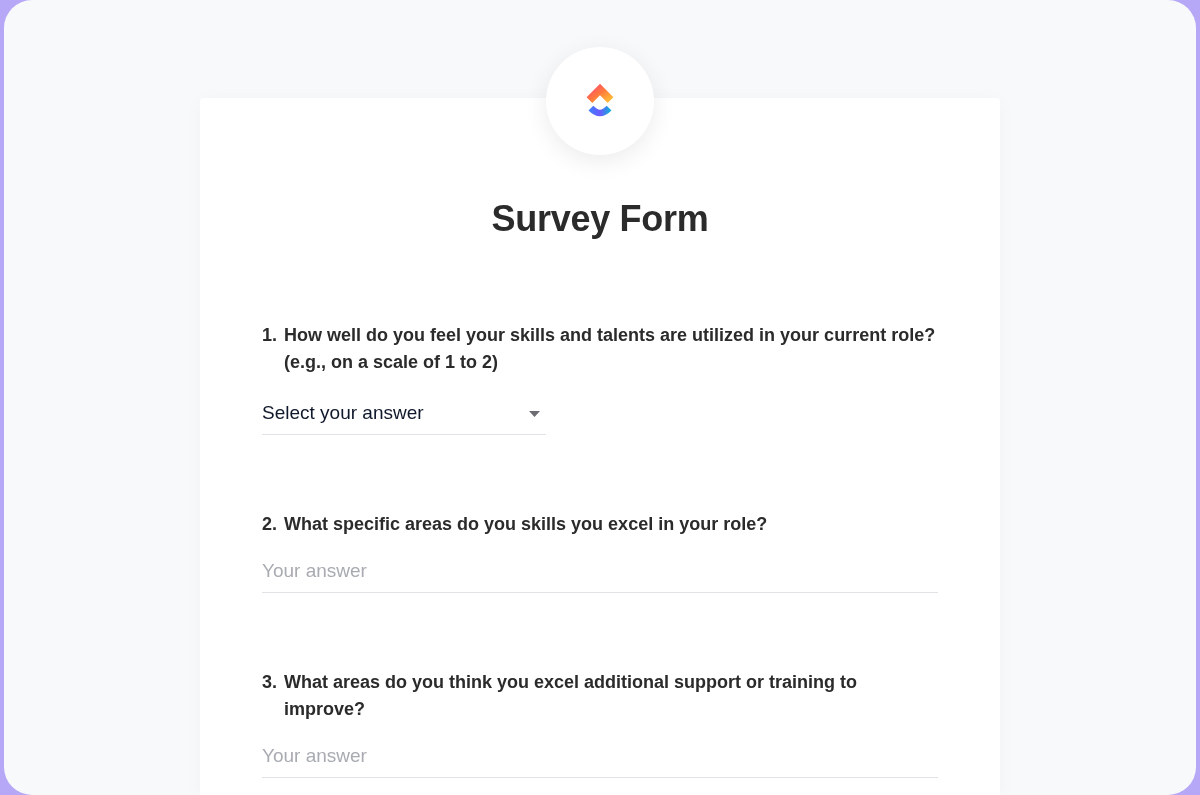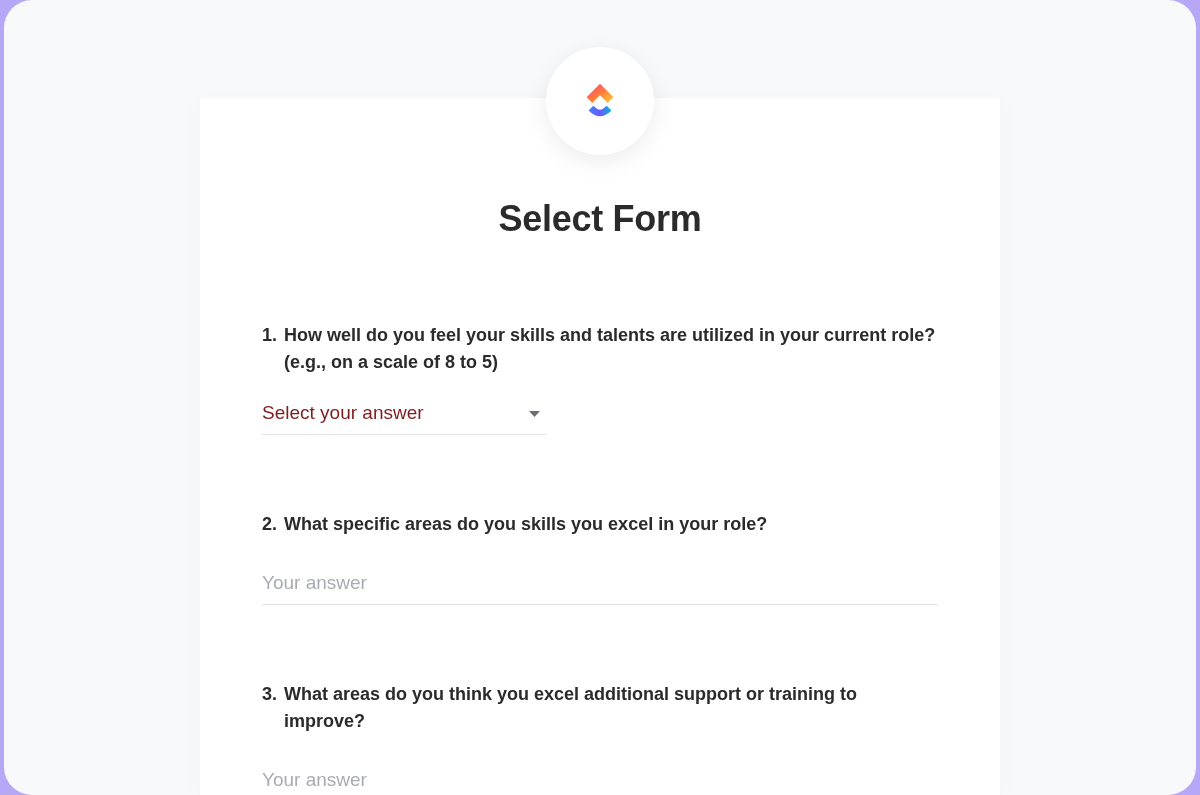--- a/index.html
+++ b/index.html
@@ -88,28 +88,28 @@
       width: 284px;
       border-bottom: 1px solid #e0e2e6;
       padding-bottom: 10px;
       display: flex;
       align-items: center;
       justify-content: space-between;
       cursor: pointer;
     }
     .select-placeholder {
       font-size: 19px;
-      color: #7f1d1d;
+      color: #0f172a;
       font-weight: 400;
     }
     .caret {
       margin-right: 6px;
     }
     .text-input {
-      margin-top: 34px;
+      margin-top: 22px;
       width: 100%;
       border: none;
       border-bottom: 1px solid #e0e2e6;
       padding: 0 0 10px 0;
       font-size: 19px;
       color: #2b2b2b;
       font-family: inherit;
       outline: none;
       background: transparent;
     }
@@ -136,28 +136,28 @@
           <stop offset="50%" stop-color="#6b5bff"></stop>
           <stop offset="100%" stop-color="#06b6d4"></stop>
         </linearGradient>
       </defs>
       <path d="M24 6 L38 20 L32 26 L24 18 L16 26 L10 20 Z" fill="url(#topGrad)"></path>
       <path d="M12 34 L17 29 C20 32 22 33 24 33 C26 33 28 32 31 29 L36 34 C32 38 28 40 24 40 C20 40 16 38 12 34 Z" fill="url(#botGrad)"></path>
     </svg>
   </div>
 
   <div class="form-card">
-    <h1 class="form-title">Select Form</h1>
+    <h1 class="form-title">Survey Form</h1>
 
     <div class="questions">
 
       <div class="question-block">
         <div class="question-label">
           <span class="question-number">1.</span>
-          <span class="question-text-wrap">How well do you feel your skills and talents are utilized in your current role? (e.g., on a scale of 8 to 5)</span>
+          <span class="question-text-wrap">How well do you feel your skills and talents are utilized in your current role? (e.g., on a scale of 1 to 2)</span>
         </div>
         <div class="select-field">
           <span class="select-placeholder">Select your answer</span>
           <span class="caret">
             <svg width="11" height="7" viewBox="0 0 11 7">
                 <path d="M0 0 L5.5 6 L11 0 Z" fill="#6b6d72"></path>
               </svg>
           </span>
         </div>
       </div>

